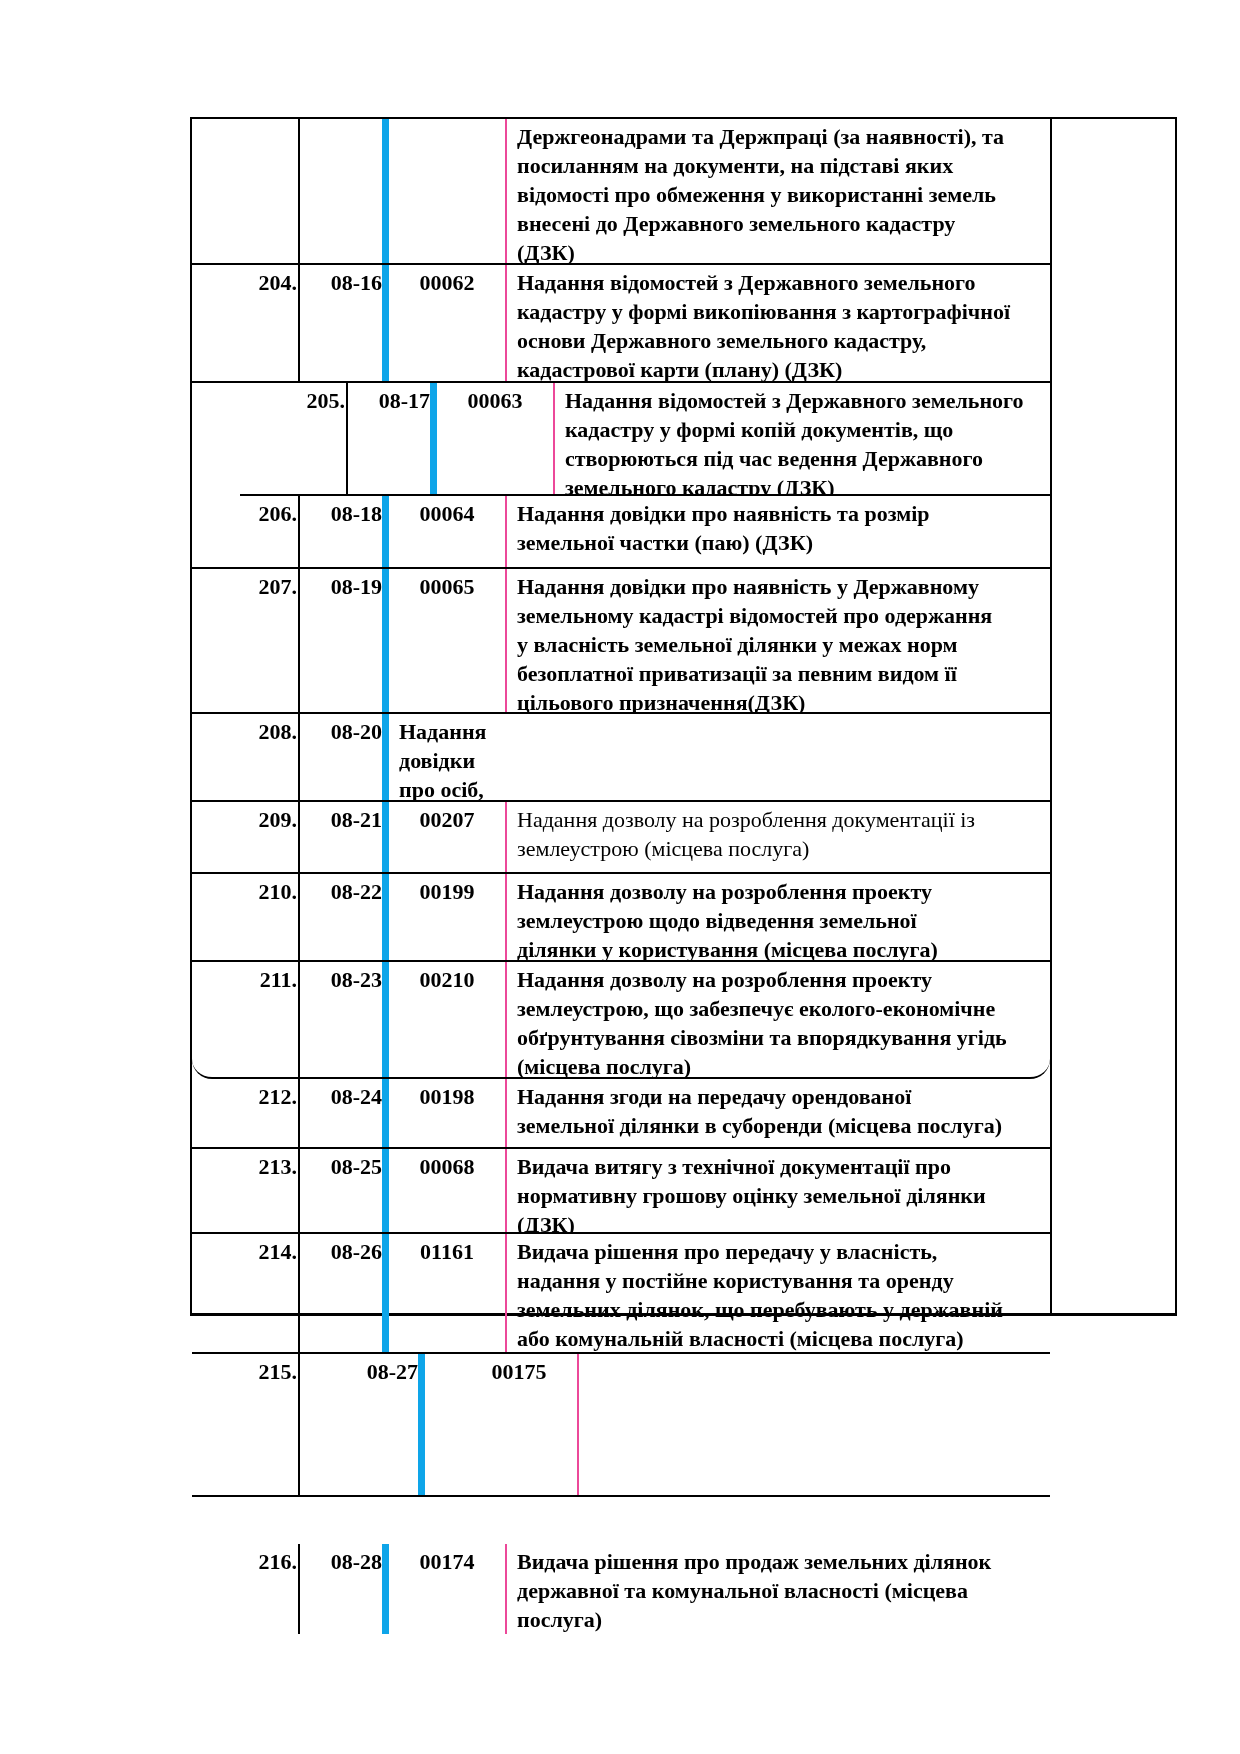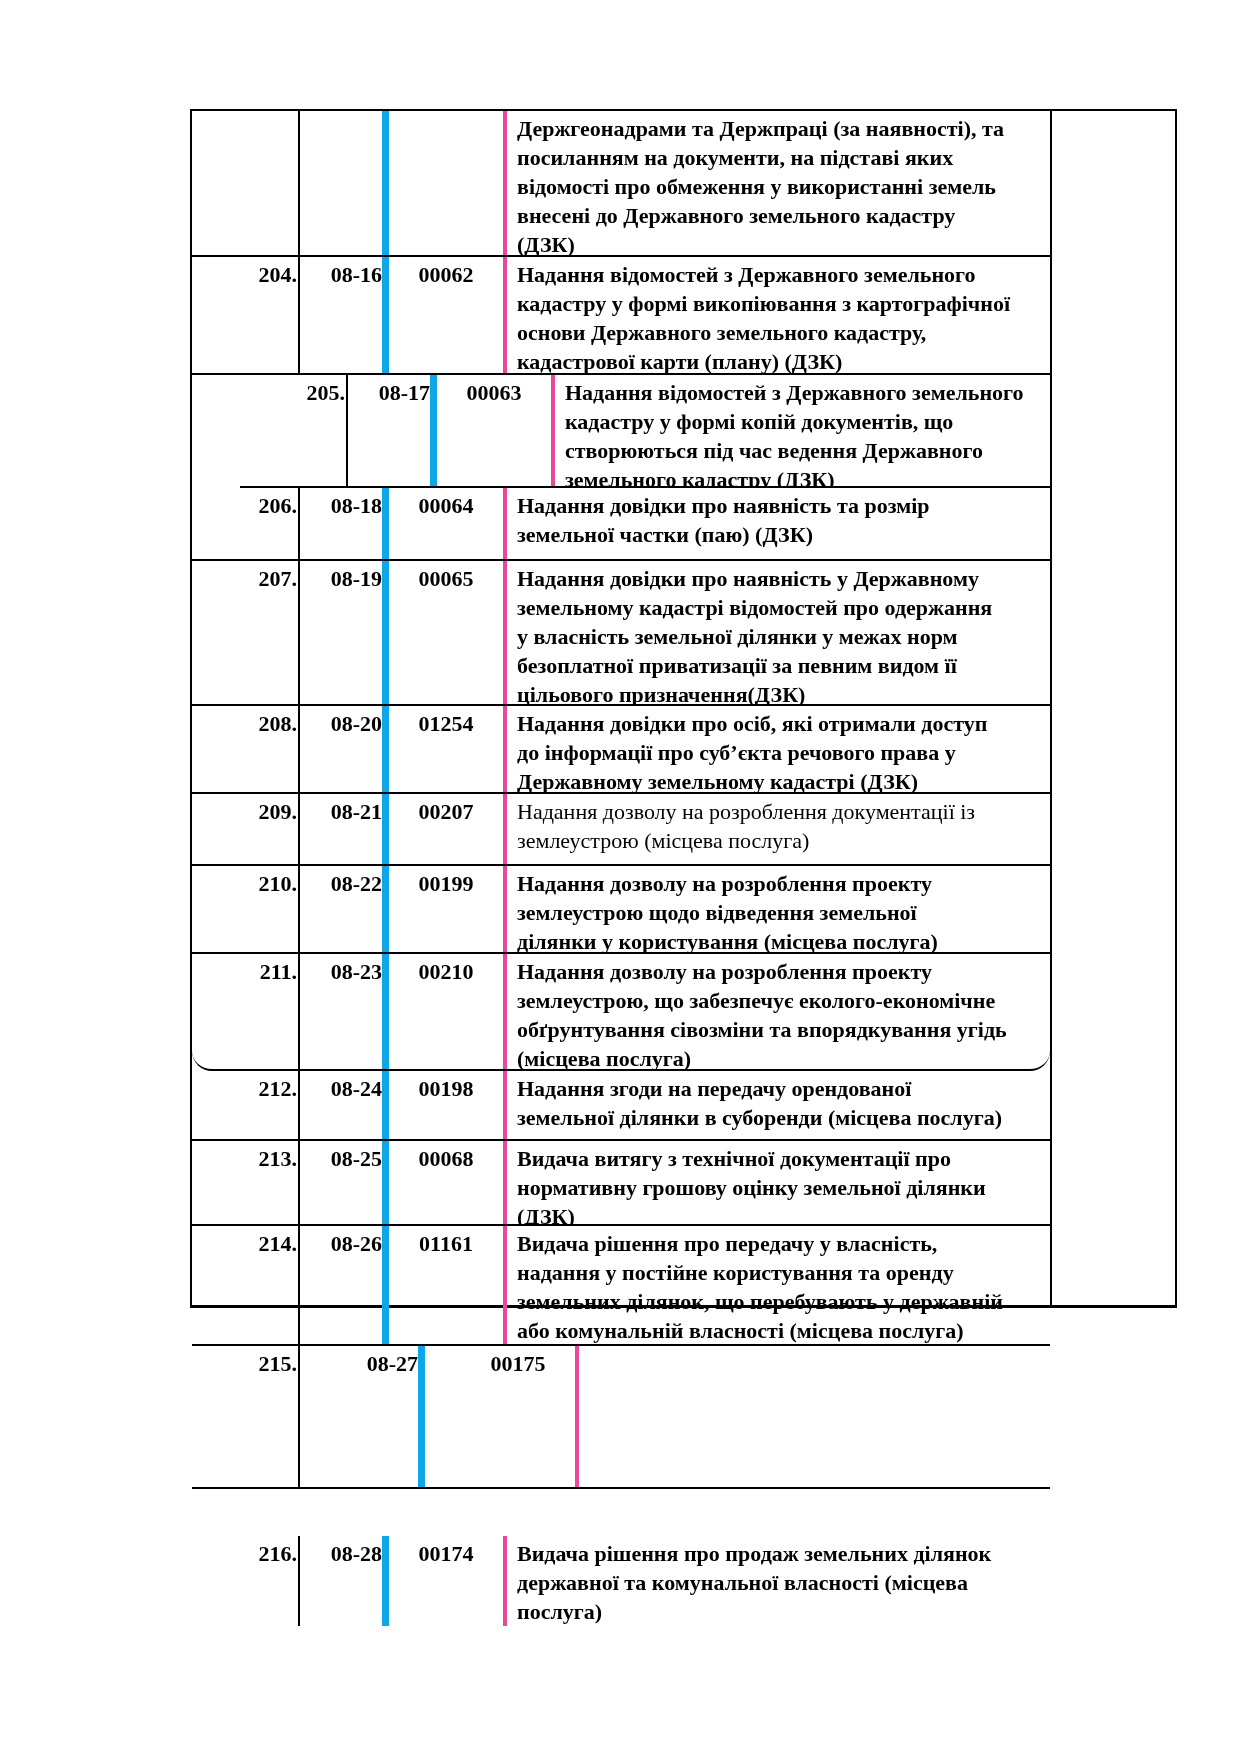--- a/index.html
+++ b/index.html
@@ -10,21 +10,21 @@
     color: #000;
   }
   .page {
     position: relative;
     width: 1240px; height: 1754px;
     background: #ffffff;
     overflow: hidden;
   }
   .svc-table {
     position: absolute;
-    left: 190px; top: 109px;
+    left: 190px; top: 117px;
     width: 987px; height: 1199px;
     border: 2px solid #000;
     border-bottom-width: 3px;
     display: flex;
     background: #fff;
   }
   .table-main {
     flex: 1 1 auto;
     display: flex;
     flex-direction: column;
@@ -37,21 +37,21 @@
   .row:last-child { border-bottom: none; flex: 1 1 auto; margin-top: 47px; }
   .cell {
     font-size: 22px;
     line-height: 29px;
     font-weight: bold;
     padding-top: 3px;
     overflow: hidden;
   }
   .cell.c-num  { border-right: 2px solid #000; text-align: right; padding-right: 1px; }
   .cell.c-code { border-right: 7px solid #0ea5e9; text-align: right; }
-  .cell.c-id   { border-right: 4px solid #ec4899; text-align: center; }
+  .cell.c-id   { border-right: 2px solid #ec4899; text-align: center; }
   .cell.c-desc {
     text-align: left;
     padding: 3px 6px 0 10px;
     white-space: pre-line;
   }
   
   .row:nth-child(7) .c-desc { font-weight: normal; }
   
   .row:nth-child(1)  { min-height: 146px; }
   .row:nth-child(2)  { min-height: 118px; }
@@ -125,21 +125,20 @@
         <div class="cell c-desc">Надання довідки про наявність у Державному
 земельному кадастрі відомостей про одержання
 у власність земельної ділянки у межах норм
 безоплатної приватизації за певним видом її
 цільового призначення(ДЗК)</div>
       </div>
 
       <div class="row">
         <div class="cell c-num">208.</div>
         <div class="cell c-code">08-20</div>
-        <div class="cell c-id">01254</div>
         <div class="cell c-desc">Надання довідки про осіб, які отримали доступ
 до інформації про суб’єкта речового права у
 Державному земельному кадастрі (ДЗК)</div>
       </div>
 
       <div class="row">
         <div class="cell c-num">209.</div>
         <div class="cell c-code">08-21</div>
         <div class="cell c-id">00207</div>
         <div class="cell c-desc">Надання дозволу на розроблення документації із

